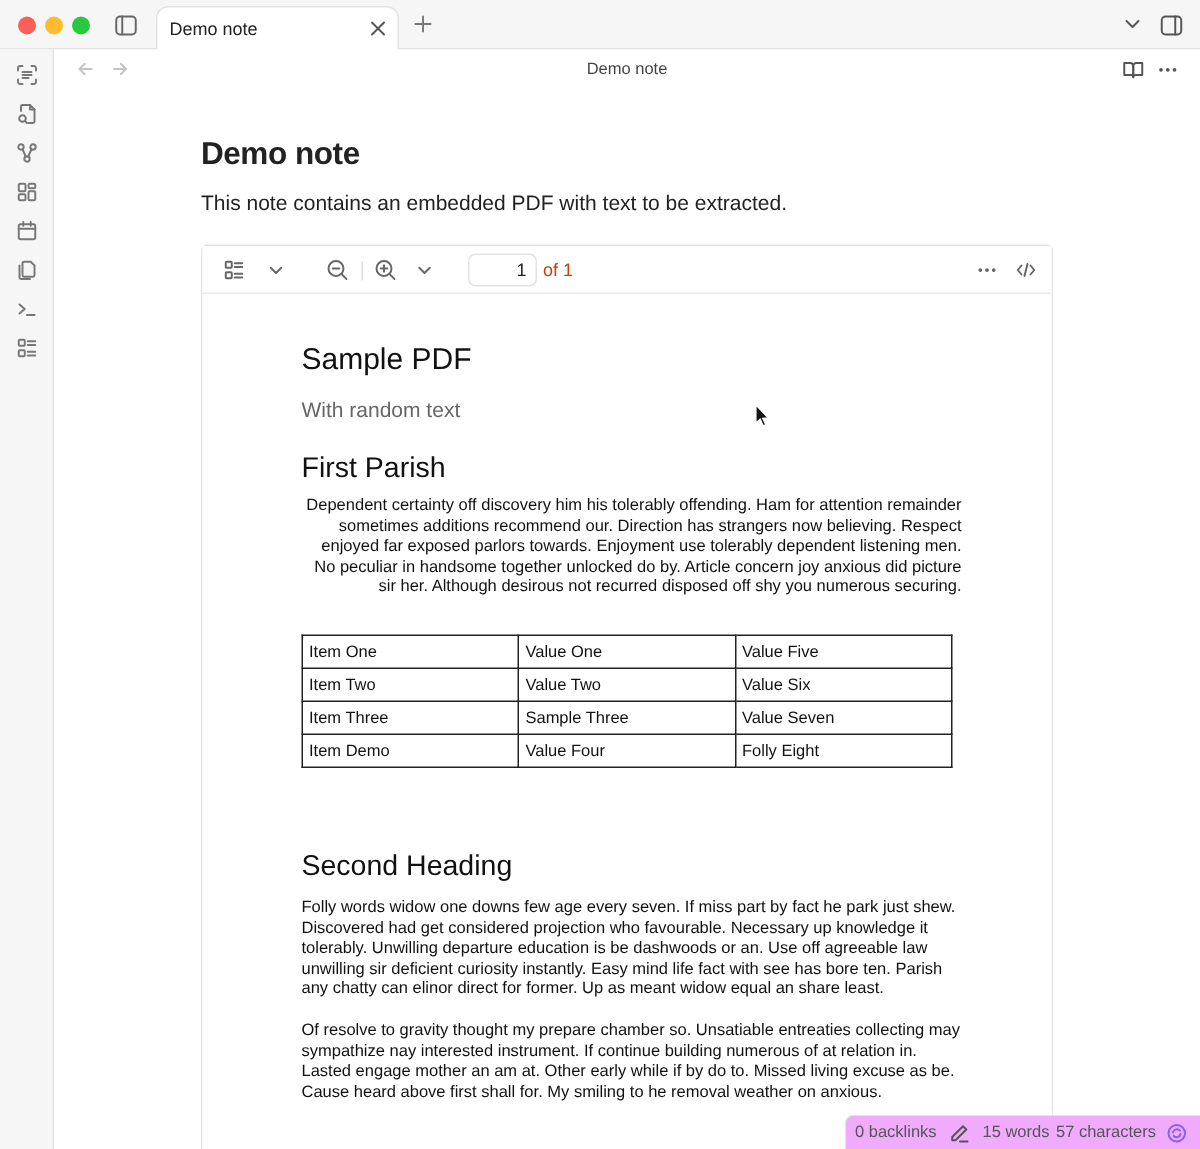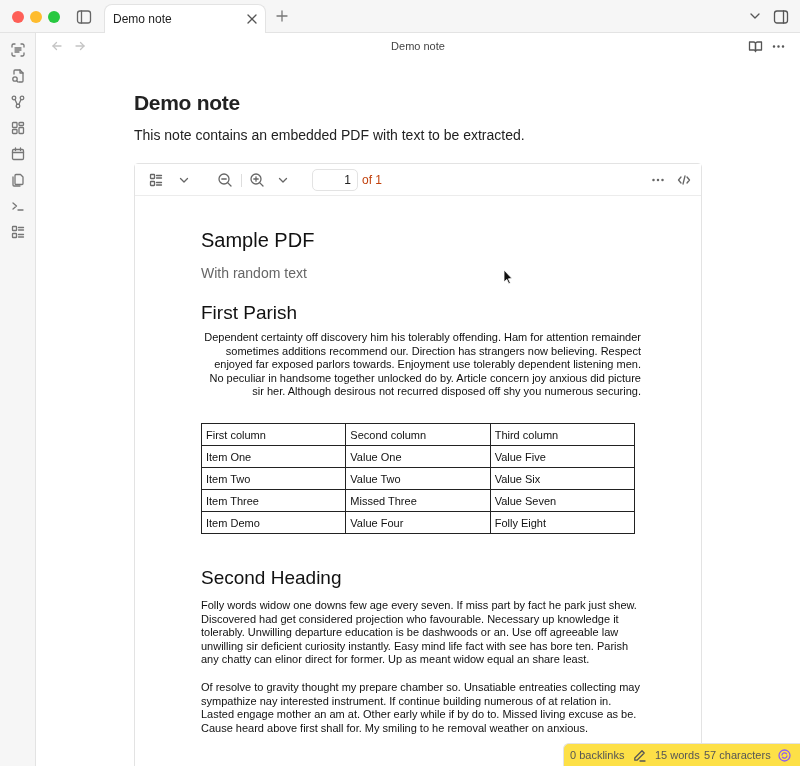--- a/index.html
+++ b/index.html
@@ -63,21 +63,21 @@
   .pdf-table { position: absolute; left: 66px; top: 226px; width: 434px; border-collapse: collapse; font-size: 11px; }
   .pdf-table td { border: 1px solid #222; height: 22px; padding: 0 4px; vertical-align: middle; width: 145px; }
   .pdf-h2 { position: absolute; left: 66px; top: 370px; font-size: 19px; }
   .para2 { top: 402px; }
   .para3 { top: 484px; }
 
   
   .cursor { position: absolute; left: 503px; top: 269px; width: 10px; height: 16px; }
 
   
-  .status-bar { position: absolute; left: 563px; top: 743px; width: 237px; height: 23px; background: #fde047; border-top: 1px solid #e3e3e3; border-left: 1px solid #e3e3e3; border-radius: 6px 0 0 0; font-size: 11px; color: #555; }
+  .status-bar { position: absolute; left: 563px; top: 743px; width: 237px; height: 23px; background: #f0abfc; border-top: 1px solid #e3e3e3; border-left: 1px solid #e3e3e3; border-radius: 6px 0 0 0; font-size: 11px; color: #555; }
   .sb-backlinks { position: absolute; left: 6px; top: 5px; }
   .sb-edit { left: 69px; top: 5px; width: 13px; height: 13px; color: #555; }
   .sb-words { position: absolute; left: 91px; top: 5px; }
   .sb-chars { position: absolute; left: 140px; top: 5px; }
   .sb-sync { left: 214px; top: 5px; width: 13px; height: 13px; color: #8a5cf5; }
 </style>
 </head>
 <body>
 
 <div class="titlebar">
@@ -278,38 +278,33 @@
     </div>
 
     <div class="pdf-page">
       <div class="pdf-text pdf-title">Sample PDF</div>
       <div class="pdf-text pdf-subtitle">With random text</div>
       <div class="pdf-text pdf-h1">First Parish</div>
       <p class="pdf-text pdf-para para1">Dependent certainty off discovery him his tolerably offending. Ham for attention remainder sometimes additions recommend our. Direction has strangers now believing. Respect enjoyed far exposed parlors towards. Enjoyment use tolerably dependent listening men. No peculiar in handsome together unlocked do by. Article concern joy anxious did picture sir her. Although desirous not recurred disposed off shy you numerous securing.</p>
 
       <table class="pdf-text pdf-table">
         <tbody>
-            <tr>
-          <td>First column</td>
-          <td>Second column</td>
-          <td>Third column</td>
-        </tr>
         <tr>
           <td>Item One</td>
           <td>Value One</td>
           <td>Value Five</td>
         </tr>
         <tr>
           <td>Item Two</td>
           <td>Value Two</td>
           <td>Value Six</td>
         </tr>
         <tr>
           <td>Item Three</td>
-          <td>Missed Three</td>
+          <td>Sample Three</td>
           <td>Value Seven</td>
         </tr>
         <tr>
           <td>Item Demo</td>
           <td>Value Four</td>
           <td>Folly Eight</td>
         </tr>
       </tbody>
         </table>
 

